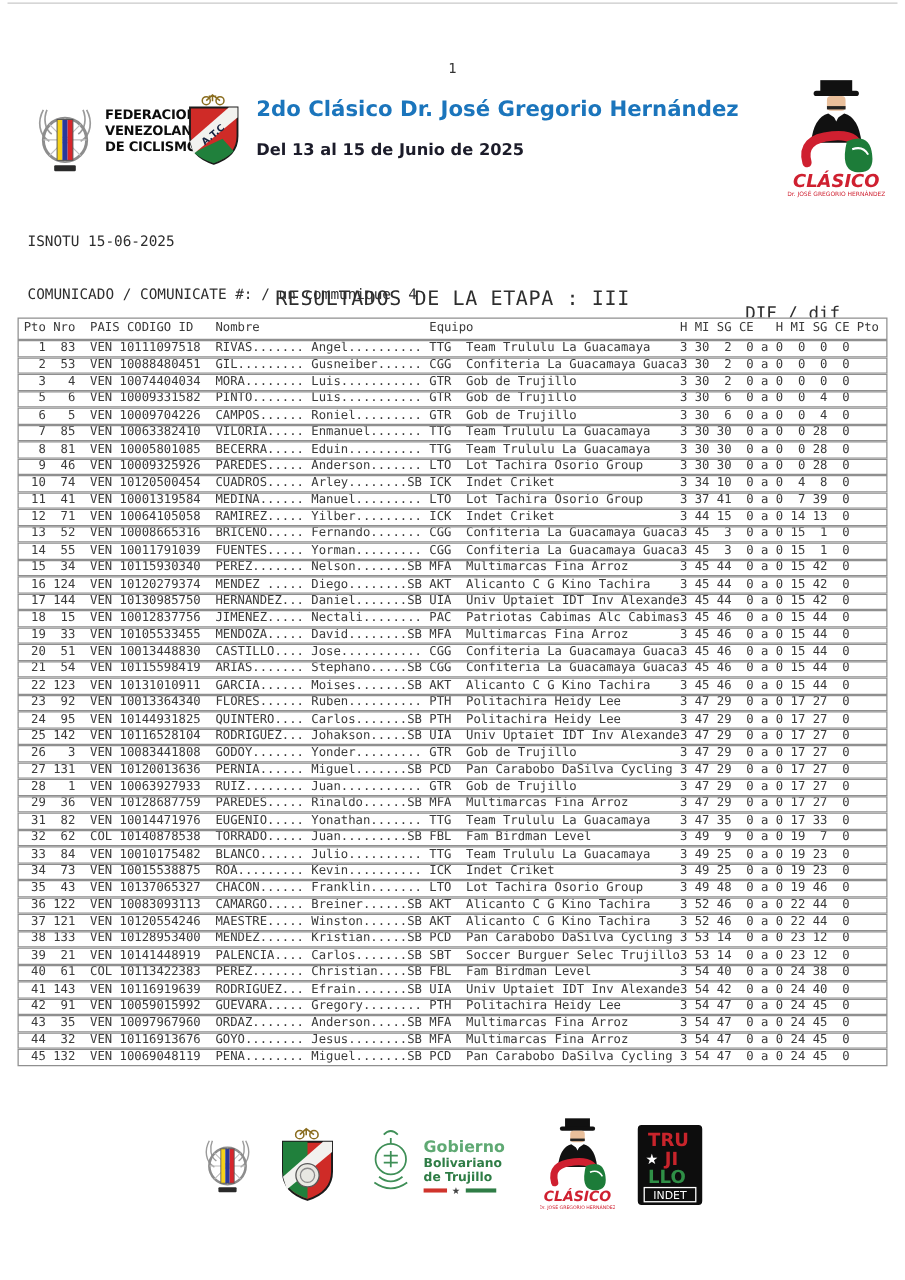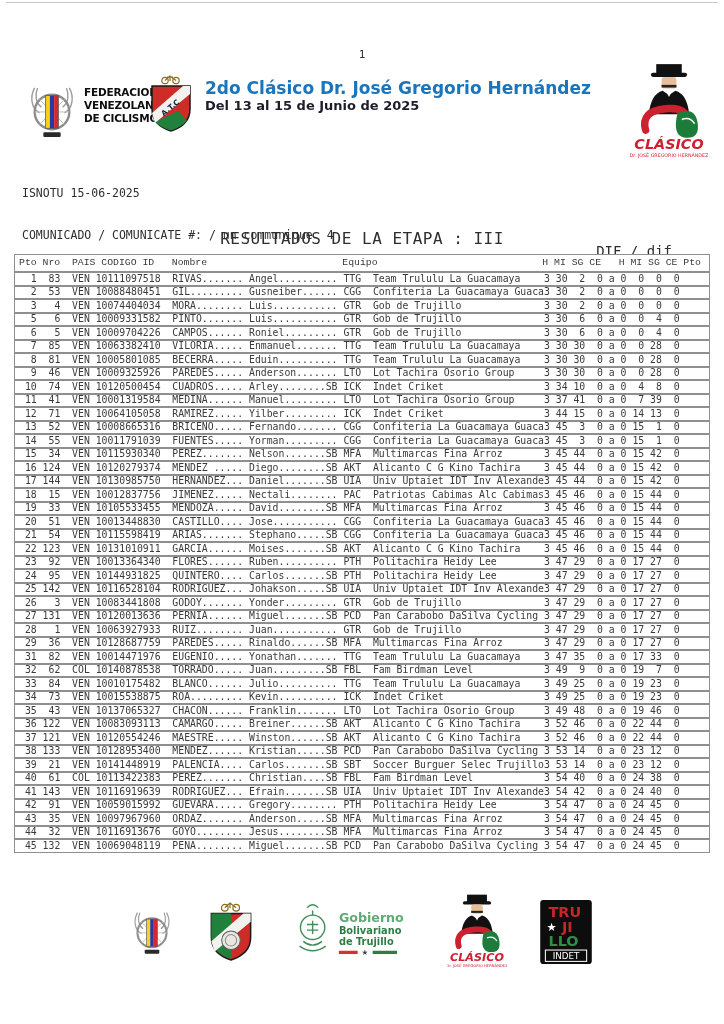--- a/index.html
+++ b/index.html
@@ -11,41 +11,41 @@
   .pageno{position:absolute;top:48px;left:0;right:0;text-align:center;
     font-family:"DejaVu Sans Mono",monospace;font-size:11px;color:#333;}
   
   .header{position:absolute;top:66px;left:0;right:0;height:100px;}
   .fvc{position:absolute;left:27px;top:14px;}
   .fedtext{position:absolute;left:84px;top:20px;font-weight:bold;font-size:10.5px;
     line-height:13px;color:#0d0d0d;letter-spacing:-0.2px;white-space:nowrap;}
   .atc{position:absolute;left:148px;top:8px;}
   .titleblock{position:absolute;left:205px;right:100px;top:12px;}
   .title{color:#1b75bc;font-size:17px;font-weight:bold;white-space:nowrap;}
-  .subtitle{color:#1c1c2a;font-size:13px;font-weight:bold;margin-top:0;}
+  .subtitle{color:#1c1c2a;font-size:13px;font-weight:bold;margin-top:15px;}
   .clasico-top{position:absolute;right:16px;top:-4px;}
   
   .info{position:absolute;top:159px;left:22px;right:6px;
     font-family:"DejaVu Sans Mono",monospace;font-size:11.5px;line-height:13.9px;
     color:#2e2e2e;white-space:pre;}
   .results-title{position:absolute;top:229px;left:0;right:0;text-align:center;
     font-family:"DejaVu Sans Mono",monospace;font-size:16px;color:#2e2e2e;letter-spacing:.5px;}
   .dif{position:absolute;top:243px;right:52px;
     font-family:"DejaVu Sans Mono",monospace;font-size:14px;color:#2e2e2e;}
   
   .table{position:absolute;top:254px;left:14px;right:14px;}
   .thead,.trow{
     font-family:"DejaVu Sans Mono",monospace;font-size:9.8px;color:#3a3a3a;
     white-space:pre;overflow:hidden;border:1px solid #8f8f8f;background:#fff;
     padding:0.5px 0 0.5px 4px;line-height:10.5px;
   }
-  .thead{line-height:12px;padding:2px 0 2px 4px;font-family:Liberation Mono, monospace;}
+  .thead{line-height:12px;padding:2px 0 2px 4px;}
   
   .footer{position:absolute;top:893px;left:0;right:0;display:flex;
-    justify-content:center;align-items:center;gap:32px;}
+    justify-content:center;align-items:center;gap:17px;}
   svg text{font-family:"DejaVu Sans",sans-serif;}
 </style>
 </head>
 <body>
 
 <div class="topline"></div>
 <div class="pageno">1</div>
 
 <div class="header">
   <span class="fvc">

